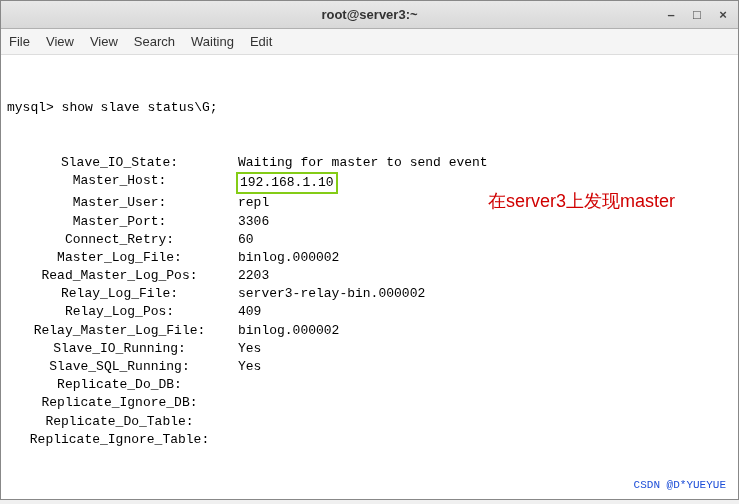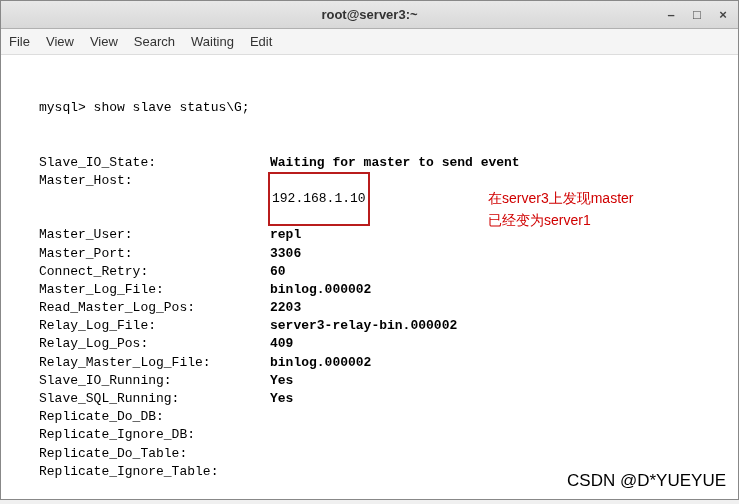--- a/index.html
+++ b/index.html
@@ -64,51 +64,50 @@
       flex: 1;
       background: #fff;
       padding: 8px 6px;
       font-family: "Courier New", monospace;
       font-size: 13px;
       line-height: 1.4;
       color: #000;
       white-space: pre;
       position: relative;
       overflow: hidden;
-      margin-left: 32px;
     }
     .tline { white-space: pre; }
     .field-line { display: flex; }
-    .field-label { text-align: left; width: 225px; display: inline-block; }
-    .field-value { margin-left: 6px; font-weight: bold; }
+    .field-label { text-align: center; width: 225px; display: inline-block; }
+    .field-value { margin-left: 6px; }
     .highlight-box {
-      border: 2px solid #b91c1c;
-      padding: 16px 2px;
+      border: 2px solid #84cc16;
+      padding: 0 2px;
       display: inline-block;
       margin-left: 4px;
       text-align: right;
     }
     .annotation {
       position: absolute;
       color: #d00000;
       font-family: sans-serif;
-      font-size: 14px;
+      font-size: 18px;
       right: 30px;
       top: 132px;
       line-height: 1.6;
       white-space: normal;
       width: 220px;
     }
     .watermark {
       position: absolute;
       bottom: 6px;
       right: 12px;
-      color: #000000;
-      font-size: 17px;
-      font-family: Liberation Sans, sans-serif;
+      color: #1d4ed8;
+      font-size: 11px;
+      font-family: Liberation Mono, monospace;
     }
   </style>
 </head>
 <body>
 
 <div class="window">
   <div class="titlebar">
     <span>root@server3:~</span>
     <div class="window-controls">
       <div class="win-btn">–</div>
@@ -122,17 +121,16 @@
     <span class="menu-item">View</span>
     <span class="menu-item">Search</span>
     <span class="menu-item">Waiting</span>
     <span class="menu-item">Edit</span>
   </div>
   <div class="terminal">
     <div class="tline">mysql&gt; show slave status\G;</div>
     <div id="fields-container"><div class="field-line"><span class="field-label">Slave_IO_State:</span><span class="field-value">Waiting for master to send event</span></div><div class="field-line"><span class="field-label">Master_Host:</span><span class="highlight-box">192.168.1.10</span></div><div class="field-line"><span class="field-label">Master_User:</span><span class="field-value">repl</span></div><div class="field-line"><span class="field-label">Master_Port:</span><span class="field-value">3306</span></div><div class="field-line"><span class="field-label">Connect_Retry:</span><span class="field-value">60</span></div><div class="field-line"><span class="field-label">Master_Log_File:</span><span class="field-value">binlog.000002</span></div><div class="field-line"><span class="field-label">Read_Master_Log_Pos:</span><span class="field-value">2203</span></div><div class="field-line"><span class="field-label">Relay_Log_File:</span><span class="field-value">server3-relay-bin.000002</span></div><div class="field-line"><span class="field-label">Relay_Log_Pos:</span><span class="field-value">409</span></div><div class="field-line"><span class="field-label">Relay_Master_Log_File:</span><span class="field-value">binlog.000002</span></div><div class="field-line"><span class="field-label">Slave_IO_Running:</span><span class="field-value">Yes</span></div><div class="field-line"><span class="field-label">Slave_SQL_Running:</span><span class="field-value">Yes</span></div><div class="field-line"><span class="field-label">Replicate_Do_DB:</span><span class="field-value"></span></div><div class="field-line"><span class="field-label">Replicate_Ignore_DB:</span><span class="field-value"></span></div><div class="field-line"><span class="field-label">Replicate_Do_Table:</span><span class="field-value"></span></div><div class="field-line"><span class="field-label">Replicate_Ignore_Table:</span><span class="field-value"></span></div></div>
     <div class="annotation">
       <div>在server3上发现master</div>
-      <div>已经变为server1</div>
     </div>
     <div class="watermark">CSDN @D*YUEYUE</div>
   </div>
 </div>
 
 </body></html>

